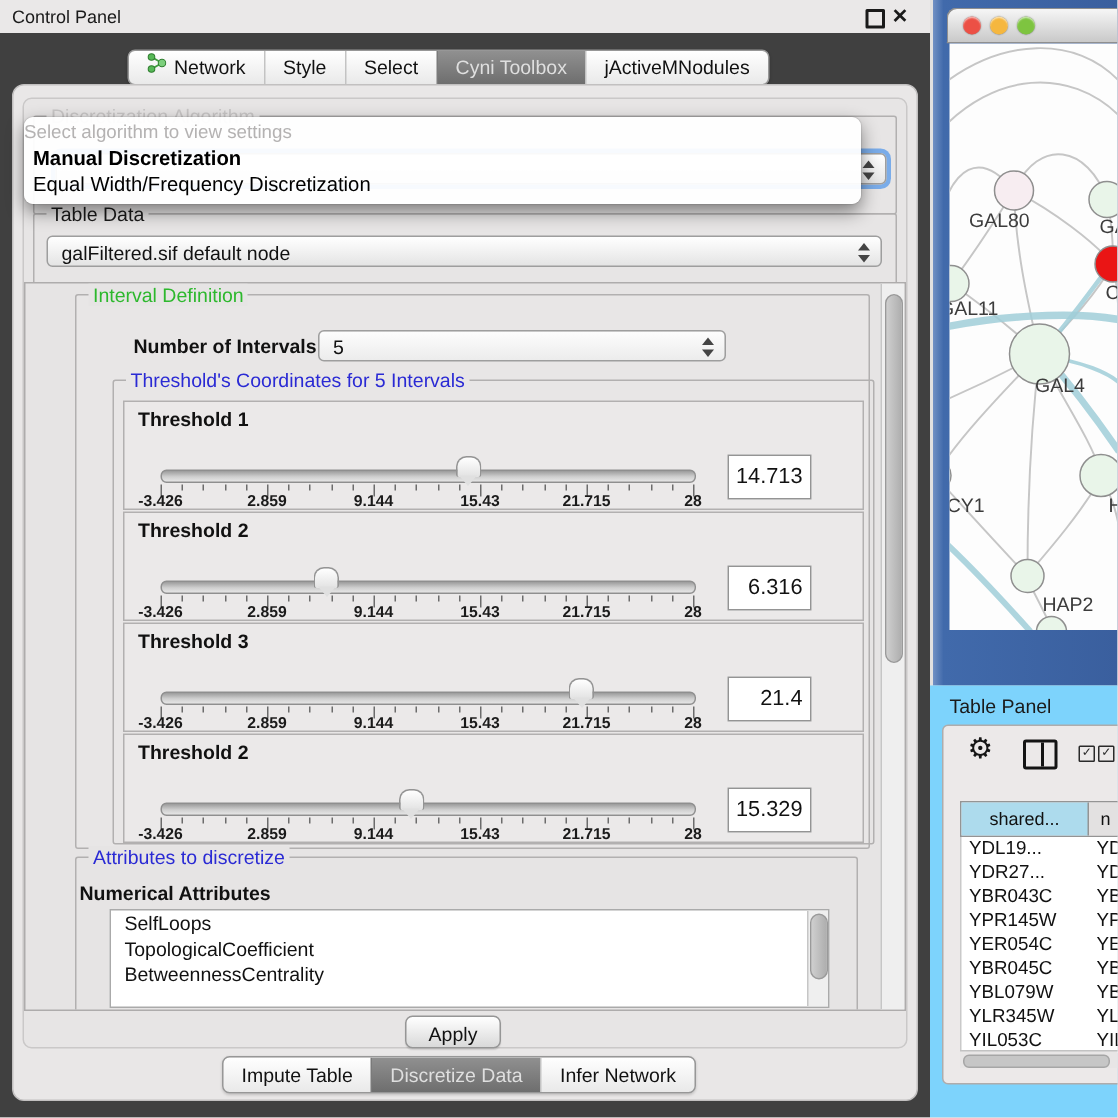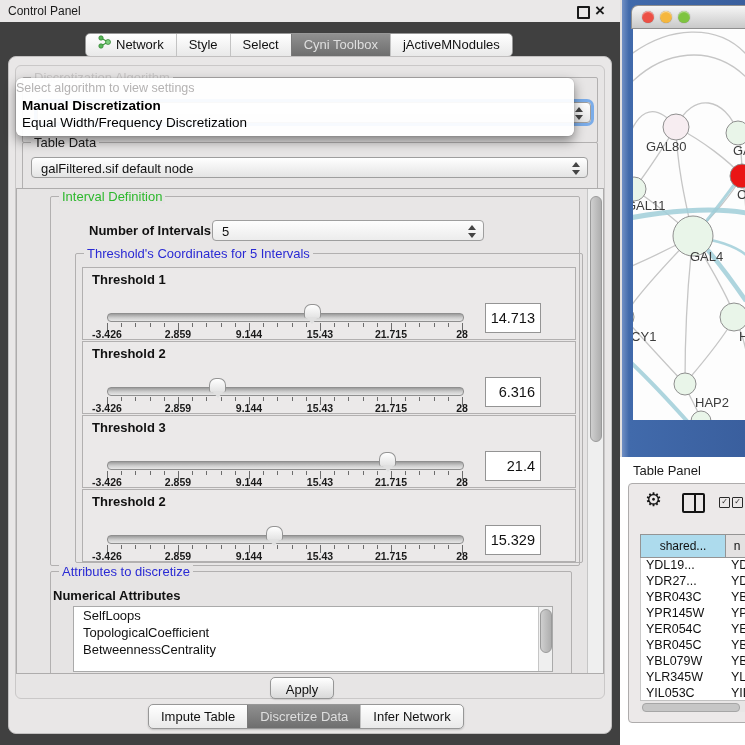--- a/index.html
+++ b/index.html
@@ -69,21 +69,21 @@
        background:linear-gradient(#ffffff,#d9d9d9);font-size:13px;color:#111;text-align:center;
        line-height:21px;cursor:pointer;box-shadow:0 1px 1px rgba(0,0,0,.12);}
   
   .netwin{position:absolute;left:622px;top:0;width:123px;height:457px;
           background:linear-gradient(90deg,#7190c4 0px,#416aab 7px,#3a5f9e 100%);}
   .mac-bar{position:absolute;left:9px;top:5px;width:114px;height:24px;border:1px solid #8f8f8f;border-right:none;
            border-radius:7px 0 0 0;background:linear-gradient(#f6f6f6,#c9c9c9);box-sizing:border-box;}
   .tl{position:absolute;top:5px;width:12px;height:12px;border-radius:50%;cursor:pointer;box-shadow:inset 0 1px 1px rgba(255,255,255,.6),0 0 1px rgba(0,0,0,.5);}
   .net-canvas{position:absolute;left:11px;top:29px;width:112px;height:391px;background:#fdfdfd;overflow:hidden;}
   
-  .tp{position:absolute;left:620px;top:457px;width:125px;height:288px;background:#ffffff;}
+  .tp{position:absolute;left:620px;top:457px;width:125px;height:288px;background:#7dd3fc;}
   .tp-title{position:absolute;left:13px;top:6px;font-size:13px;color:#1a1a1a;}
   .tp-panel{position:absolute;left:8px;top:26px;width:119px;height:238px;border:1px solid #aeacac;border-radius:4px;background:#ece9e9;overflow:hidden;}
   .gear{position:absolute;left:16px;top:6px;font-size:19px;color:#161616;cursor:pointer;line-height:19px;}
   .col-icon{position:absolute;left:53px;top:9px;width:19px;height:16px;border:2px solid #141414;border-radius:2px;cursor:pointer;}
   .col-icon i{position:absolute;left:50%;top:0;bottom:0;width:2px;background:#141414;}
   .cb{position:absolute;top:13px;width:9px;height:9px;border:1.5px solid #2a2a2a;border-radius:1px;font-size:8px;line-height:8px;text-align:center;color:#2a2a2a;cursor:pointer;}
   .tbl{position:absolute;left:11px;top:50px;right:0;bottom:0;}
   .tbl-head{display:flex;height:24px;border:1px solid #949494;border-right:none;box-sizing:border-box;}
   .th{font-size:12px;color:#111;text-align:center;line-height:22px;overflow:hidden;white-space:nowrap;cursor:pointer;box-sizing:border-box;}
   .th.c1{width:85px;background:var(--selcol);border-right:1px solid #949494;}

